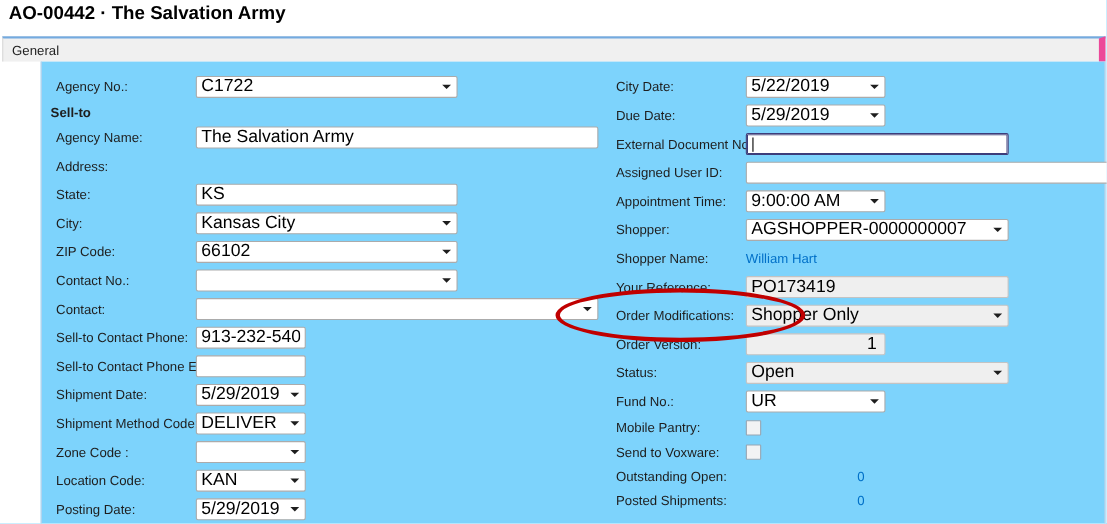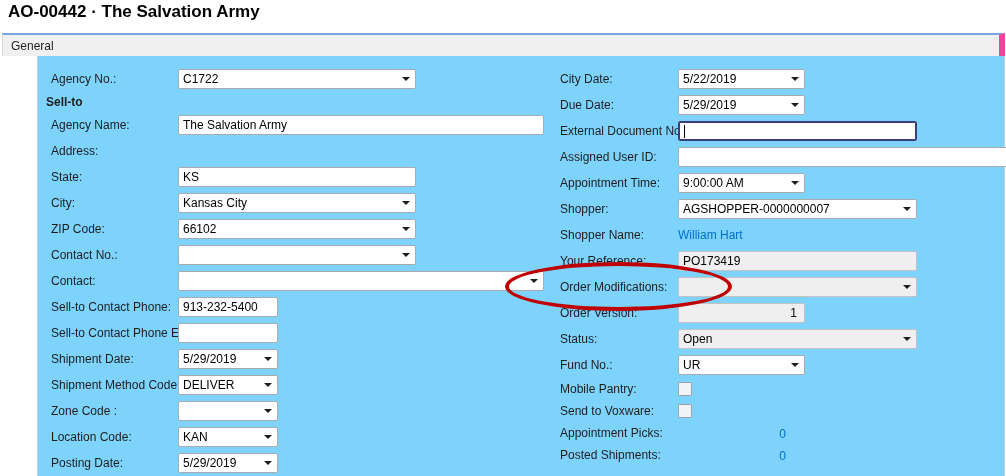--- a/index.html
+++ b/index.html
@@ -36,21 +36,21 @@
   .row.h20 { height:20px; }
   .row.h22 { height:22px; }
   .lbl { font-size:12px; color:#1e1e1e; flex:0 0 auto; white-space:nowrap; }
   #left-col  .lbl { width:127px; }
   #right-col .lbl { width:118px; }
   .lbl.group { font-weight:bold; margin-left:-5px; }
   .box {
     position:relative; height:20px; box-sizing:border-box;
     border:1px solid #ababab; border-radius:2px;
     background:#fff; display:flex; align-items:center;
-    padding:0 16px 0 4px; font-size:12px; color:#000;
+    padding:0 16px 0 4px; font-size:16px; color:#000;
   }
   .box.noarrow { padding-right:4px; }
   .box.readonly { background:#efefef; border-color:#c3c3c3; }
   .box.focused { border:1px solid #3d3d7a; box-shadow:0 0 0 1px #3d3d7a inset; }
   .val { white-space:nowrap; overflow:hidden; flex:1 1 auto; }
   .val.right { text-align:right; padding-right:3px; }
   .caret { width:1px; height:13px; background:#000; flex:0 0 auto; margin-left:1px; }
   .arrow {
     position:absolute; right:5px; top:50%; margin-top:-2px;
     width:0; height:0;
@@ -232,20 +232,21 @@
         </div>
         <div class="row">
           <span class="lbl">Your Reference:</span>
           <div class="box R-md noarrow readonly">
             <span class="val">PO173419</span>
           </div>
         </div>
         <div class="row">
           <span class="lbl">Order Modifications:</span>
           <div class="box R-md readonly">
+            <span class="val">Shopper Only</span>
             <span class="arrow"></span>
           </div>
         </div>
         <div class="row">
           <span class="lbl">Order Version:</span>
           <div class="box R-sm noarrow readonly">
             <span class="val right">1</span>
           </div>
         </div>
         <div class="row">
@@ -264,21 +265,21 @@
         </div>
         <div class="row h22">
           <span class="lbl">Mobile Pantry:</span>
           <div class="checkbox"></div>
         </div>
         <div class="row h22">
           <span class="lbl">Send to Voxware:</span>
           <div class="checkbox"></div>
         </div>
         <div class="row h22">
-          <span class="lbl">Appointment Picks:</span>
+          <span class="lbl">Outstanding Open:</span>
           <div class="flow"><span class="link">0</span></div>
         </div>
         <div class="row h22">
           <span class="lbl">Posted Shipments:</span>
           <div class="flow"><span class="link">0</span></div>
         </div>
       </div>
   </div>
 </div>
 

